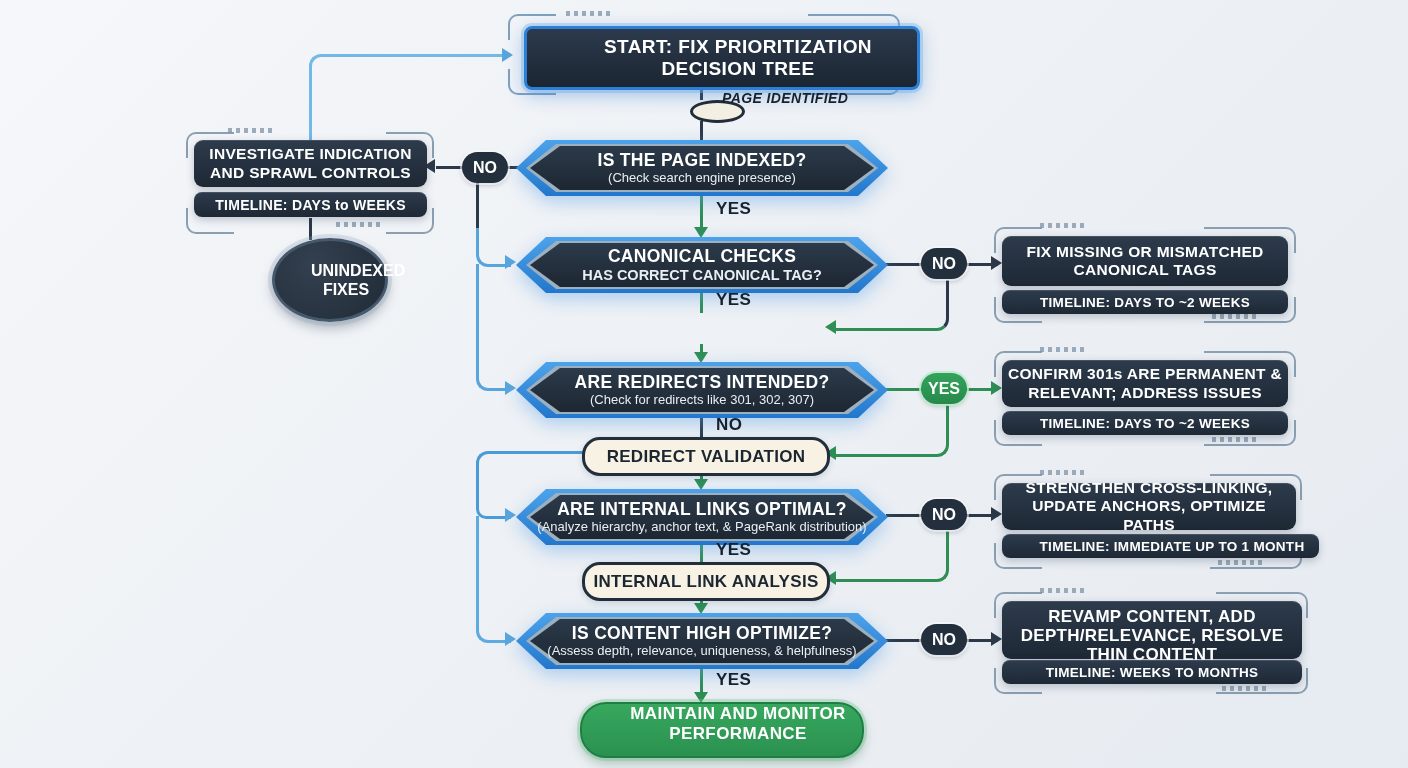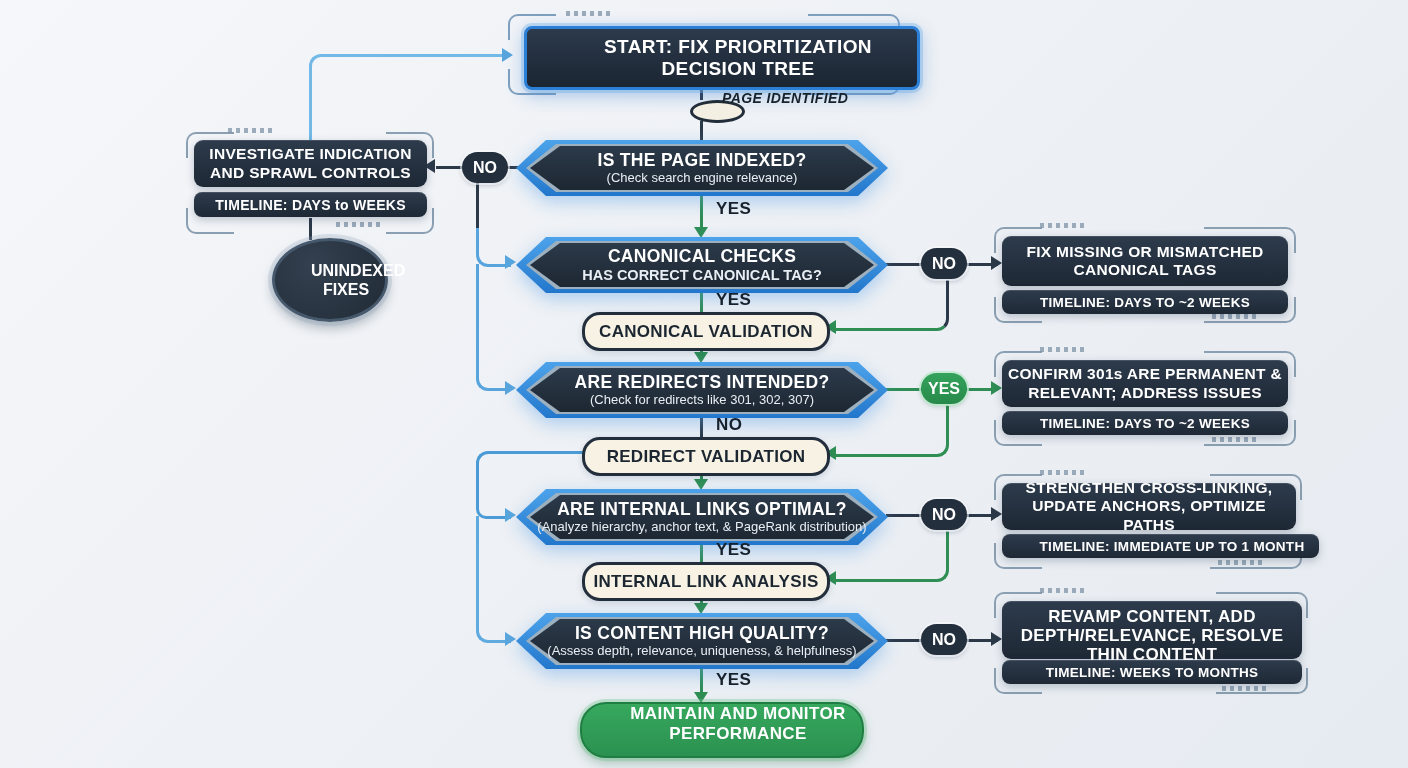--- a/index.html
+++ b/index.html
@@ -132,38 +132,37 @@
 
   <div class="abs" style="left:690px;top:100px;width:17px;height:17px;border-radius:50%;border:3.5px solid #222d3a;background:#f4efe3;"></div>
   <div class="flabel" style="left:722px;top:90px;font-size:14px;font-style:italic;">PAGE IDENTIFIED</div>
 
   <div class="hex" style="left:516px;top:140px;">
     <div class="hx hx-blue"></div>
       <div class="hx hx-mid"></div>
       <div class="hx hx-dark"></div>
     <div class="txt">
       <div class="t1">IS THE PAGE INDEXED?</div>
-      <div class="t2">(Check search engine relevance)</div>
+      <div class="t2">(Check search engine presence)</div>
     </div>
   </div>
   <div class="badge" style="left:462px;top:152px;">NO</div>
   <div class="flabel" style="left:716px;top:199px;">YES</div>
 
   <div class="hex" style="left:516px;top:237px;">
     <div class="hx hx-blue"></div>
       <div class="hx hx-mid"></div>
       <div class="hx hx-dark"></div>
     <div class="txt">
       <div class="t1">CANONICAL CHECKS</div>
       <div class="t2 upper">HAS CORRECT CANONICAL TAG?</div>
     </div>
   </div>
   <div class="badge" style="left:921px;top:248px;">NO</div>
   <div class="flabel" style="left:716px;top:290px;">YES</div>
-  <div class="vpill" style="left:582px;top:312px;">CANONICAL VALIDATION</div>
 
   <div class="hex" style="left:516px;top:362px;">
     <div class="hx hx-blue"></div>
       <div class="hx hx-mid"></div>
       <div class="hx hx-dark"></div>
     <div class="txt">
       <div class="t1">ARE REDIRECTS INTENDED?</div>
       <div class="t2">(Check for redirects like 301, 302, 307)</div>
     </div>
   </div>
@@ -182,21 +181,21 @@
   </div>
   <div class="badge" style="left:921px;top:499px;">NO</div>
   <div class="flabel" style="left:716px;top:540px;">YES</div>
   <div class="vpill" style="left:582px;top:562px;">INTERNAL LINK ANALYSIS</div>
 
   <div class="hex" style="left:516px;top:613px;">
     <div class="hx hx-blue"></div>
       <div class="hx hx-mid"></div>
       <div class="hx hx-dark"></div>
     <div class="txt">
-      <div class="t1">IS CONTENT HIGH QUALITY?</div>
+      <div class="t1">IS CONTENT HIGH OPTIMIZE?</div>
       <div class="t2">(Assess depth, relevance, uniqueness, &amp; helpfulness)</div>
     </div>
   </div>
   <div class="badge" style="left:921px;top:624px;">NO</div>
   <div class="flabel" style="left:716px;top:670px;">YES</div>
 
   <div class="bracket" style="left:186px;top:132px;width:248px;height:102px;--bc:#8b9fb2;">
     <i class="tl"></i>
       <i class="tr" style="width:46px;"></i>
       <i class="bl"></i>

